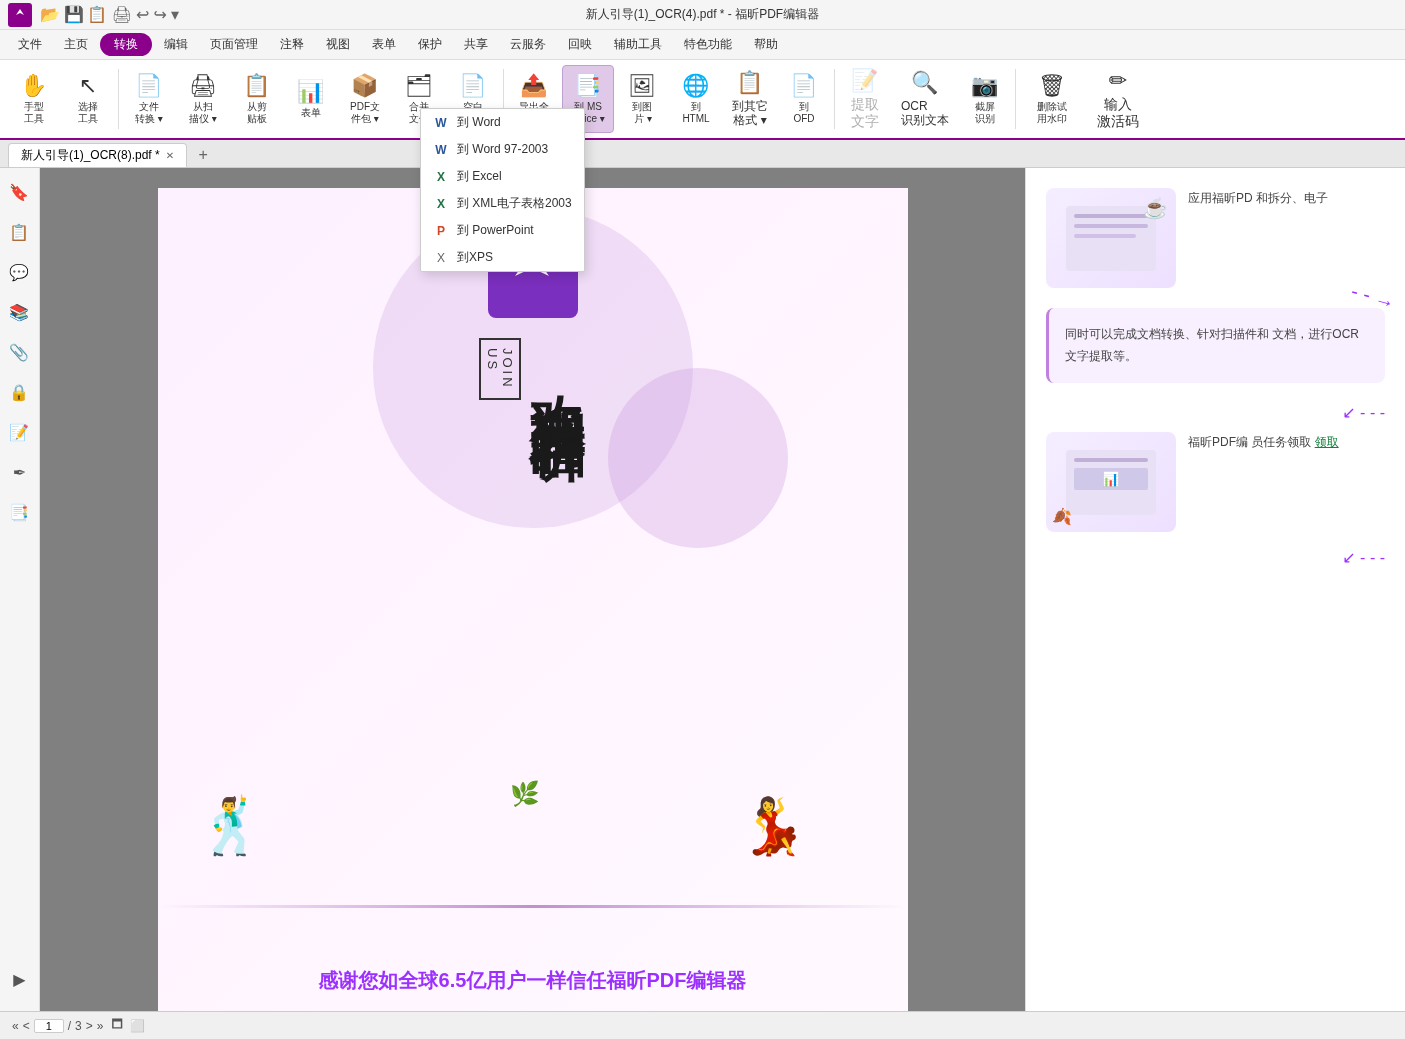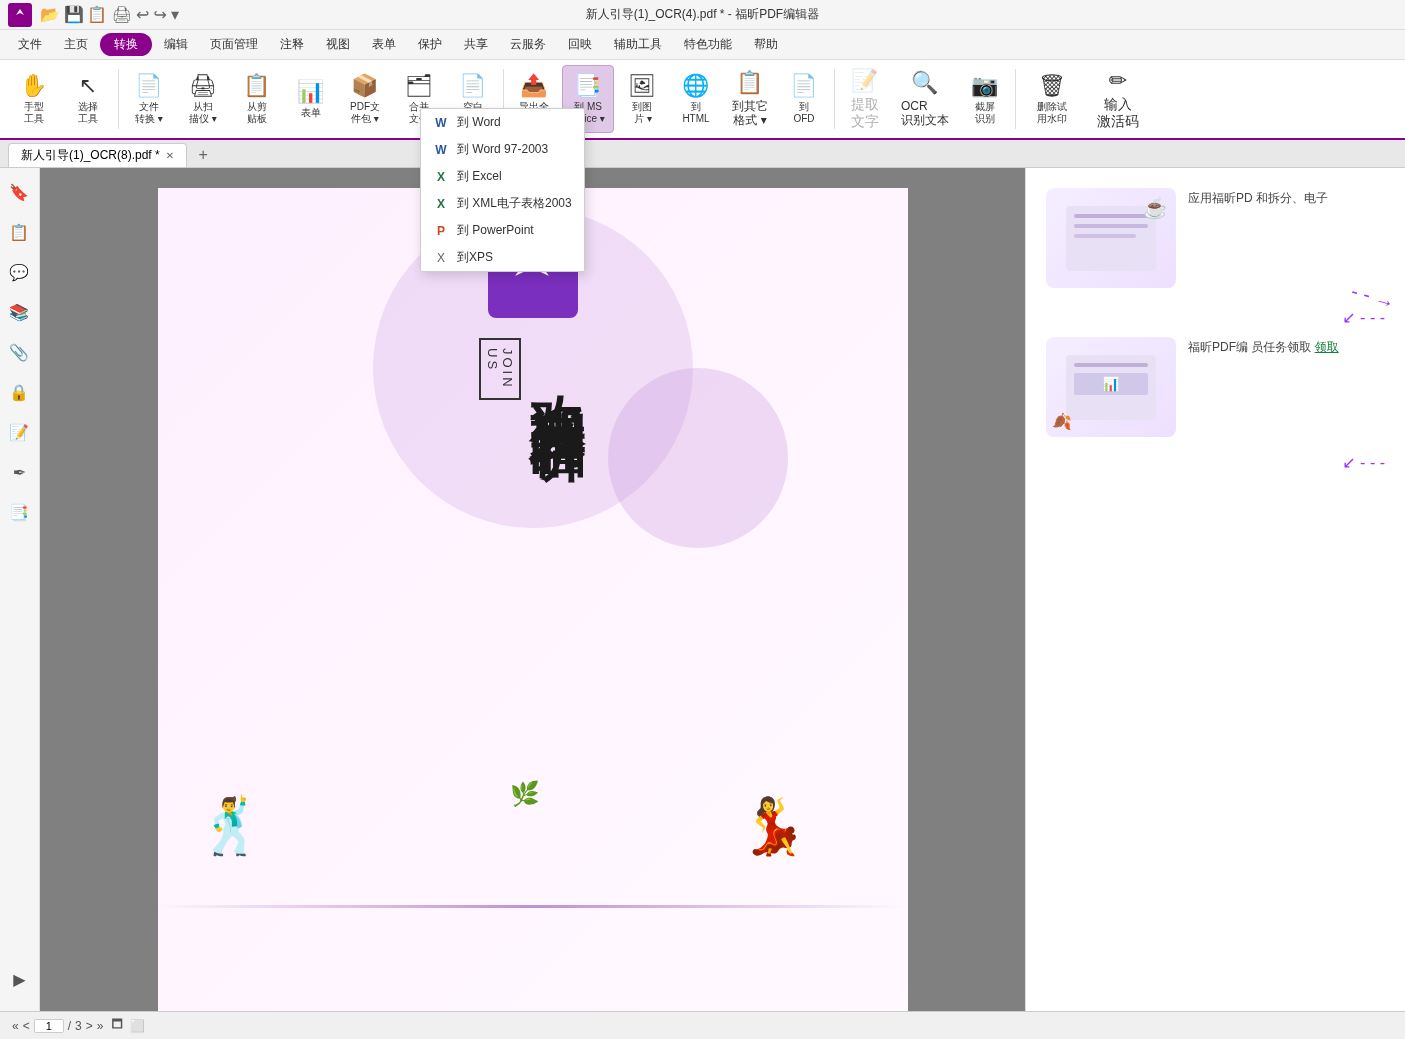--- a/index.html
+++ b/index.html
@@ -517,20 +517,21 @@
             <div style="font-size: 56px; font-weight: 900; color: #1a1a1a; writing-mode: vertical-rl; letter-spacing: 6px; line-height: 1;">欢迎来到福昕</div>
           </div>
 
           <div style="position:absolute; left:40px; bottom:230px; font-size:55px; z-index:2;">🕺</div>
           <div style="position:absolute; right:100px; bottom:230px; font-size:55px; z-index:2;">💃</div>
           <div style="position:absolute; left:47%; bottom:280px; font-size:24px; color:#9B30FF; z-index:2;">🌿</div>
 
           <div style="position:absolute; bottom:180px; left:0; right:0; height:3px; background: linear-gradient(90deg, transparent, #c090d0, transparent);"></div>
 
           <div style="position:absolute; bottom:80px; left:30px; right:30px;">
+            <div style="font-size:20px; font-weight:bold; color:#9B30FF; text-align:center; margin-bottom:14px;">感谢您如全球6.5亿用户一样信任福昕PDF编辑器</div>
           </div>
         </div>
       </div>
     </div>
 
     <div id="right-panel">
 
       <div style="margin-bottom:20px; position:relative;">
         <div style="display:flex; gap:12px; align-items:flex-start;">
           <div style="width:130px; height:100px; background:linear-gradient(135deg,#f5eeff,#ede0ff); border-radius:8px; flex-shrink:0; display:flex; align-items:center; justify-content:center; position:relative; overflow:hidden;">
@@ -543,20 +544,26 @@
           </div>
           <div style="font-size:12px; color:#444; line-height:1.7;">
             <span>应用福昕PD
 和拆分、电子</span>
           </div>
         </div>
 
         <div style="position:absolute; right:-10px; bottom:-20px; color:#9B30FF; font-size:20px; transform:rotate(15deg);">- - →</div>
       </div>
 
+      <div style="margin-bottom:20px; background:#f8f0ff; border-radius:8px; padding:16px; border-left:3px solid #c080e0;">
+        <div style="font-size:12px; color:#444; line-height:1.8;">
+          <span>同时可以完成文档转换、针对扫描件和
+文档，进行OCR文字提取等。</span>
+        </div>
+      </div>
 
       <div style="text-align:right; color:#9B30FF; font-size:16px; margin-bottom:8px;">↙ - - -</div>
 
       <div style="margin-top:10px;">
         <div style="display:flex; gap:12px; align-items:flex-start;">
           <div style="width:130px; height:100px; background:linear-gradient(135deg,#f5eeff,#ede0ff); border-radius:8px; flex-shrink:0; display:flex; align-items:center; justify-content:center; position:relative; overflow:hidden;">
             <div style="width:90px; height:65px; background:#e8e0f5; border-radius:4px; position:relative;">
               <div style="position:absolute; top:8px; left:8px; right:8px; height:4px; background:#c0b0d8; border-radius:2px;"></div>
               <div style="position:absolute; top:18px; left:8px; right:8px; height:22px; background:#d0c8e8; border-radius:2px; display:flex; align-items:center; justify-content:center; font-size:14px;">📊</div>
             </div>

